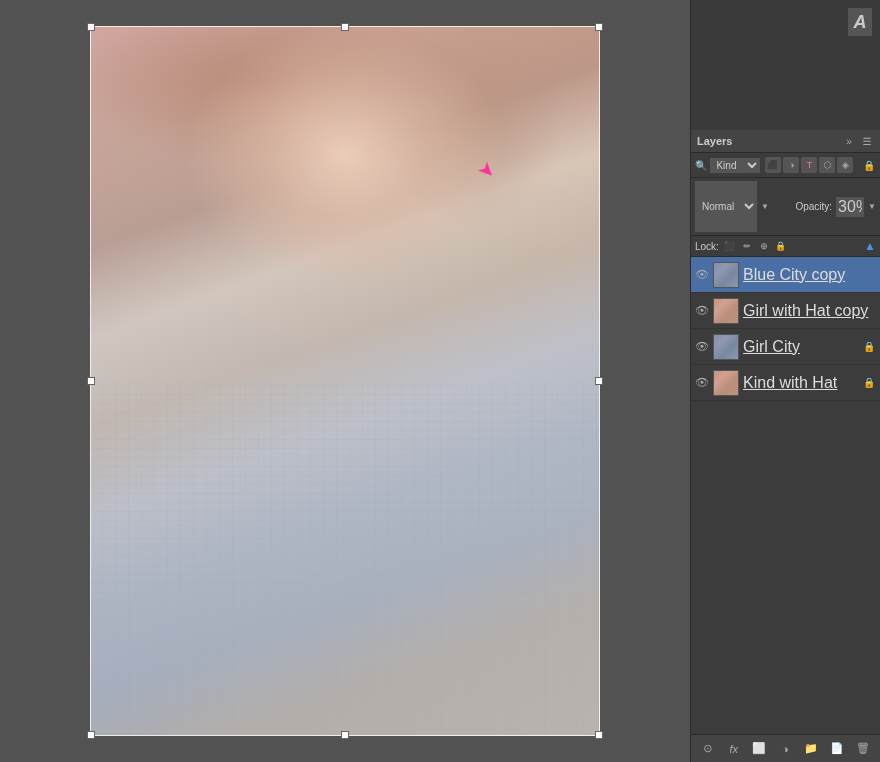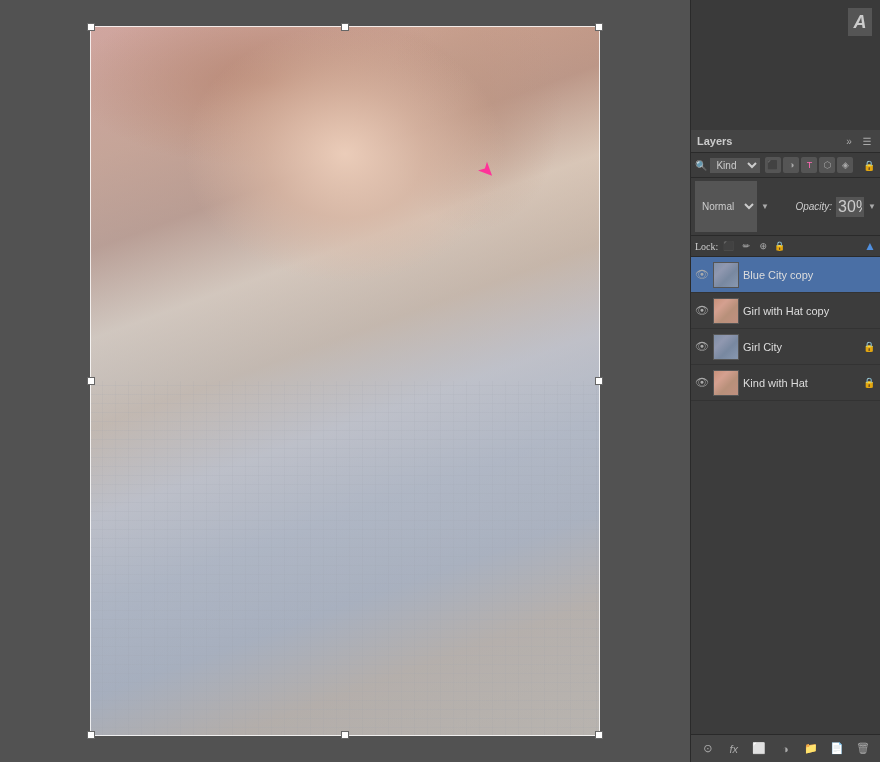--- a/index.html
+++ b/index.html
@@ -249,21 +249,20 @@
       font-size: 10px;
       padding: 19px 3px;
       width: 62px;
       cursor: pointer;
     }
 
     .opacity-label {
       font-size: 10px;
       color: #ccc;
       margin-left: auto;
-      font-style: italic;
     }
 
     .opacity-input {
       background: #555;
       border: none;
       color: #ccc;
       font-size: 16px;
       width: 28px;
       text-align: right;
       padding: 1px 2px;
@@ -280,21 +279,20 @@
       align-items: center;
       padding: 3px 4px;
       gap: 4px;
       background: #3c3c3c;
       border-bottom: 1px solid #2a2a2a;
     }
 
     .lock-label {
       font-size: 10px;
       color: #ccc;
-      font-family: Liberation Serif, serif;
     }
 
     .lock-icons {
       display: flex;
       gap: 3px;
     }
 
     .lock-icon-btn {
       width: 14px;
       height: 14px;
@@ -357,25 +355,26 @@
     .layer-thumb-girl {
       background: linear-gradient(135deg, #c8917a 0%, #d4a090 30%, #b8907a 60%, #c09080 100%);
     }
 
     .layer-thumb-city {
       background: linear-gradient(135deg, #8090a8 0%, #9098b0 30%, #7888a0 60%, #8898b0 100%);
     }
 
     .layer-name {
       flex: 1;
-      font-size: 11px;
+      font-size: 16px;
       color: #ddd;
       white-space: nowrap;
       overflow: hidden;
       text-overflow: ellipsis;
+      text-decoration: underline;
     }
 
     .layer-lock {
       color: #aaa;
       font-size: 10px;
       flex-shrink: 0;
     }
 
     
     .layers-bottom {

